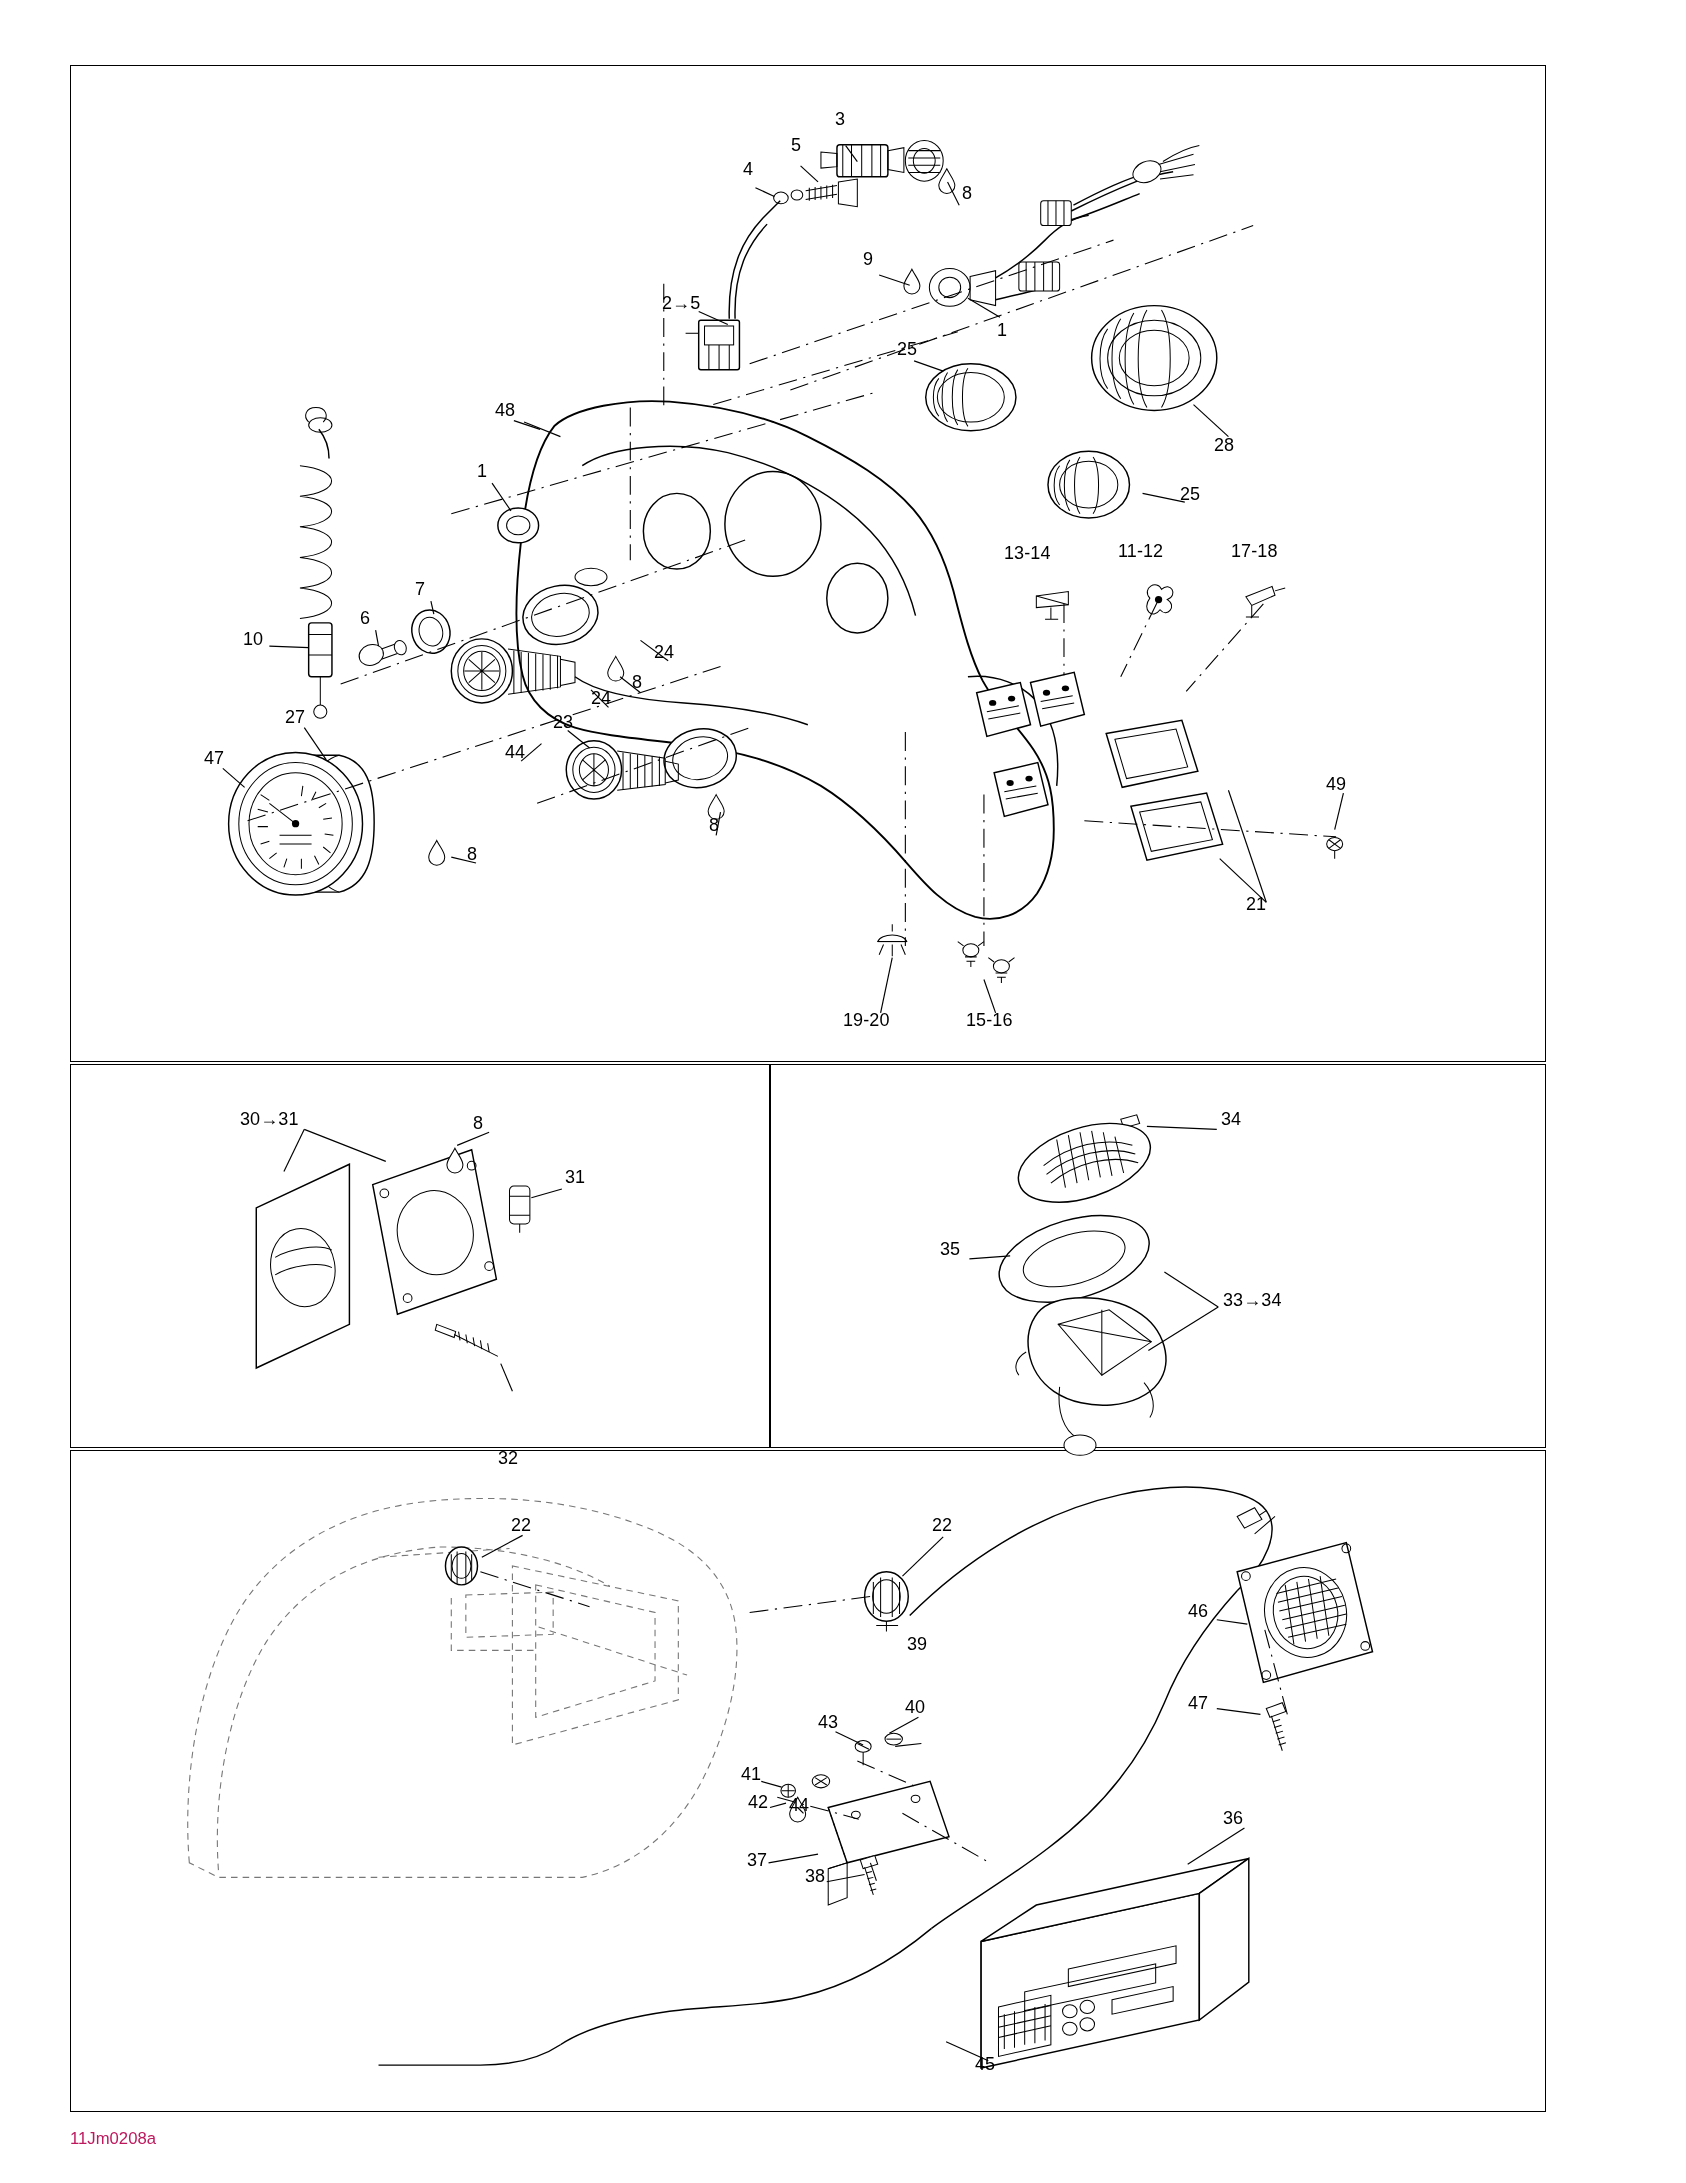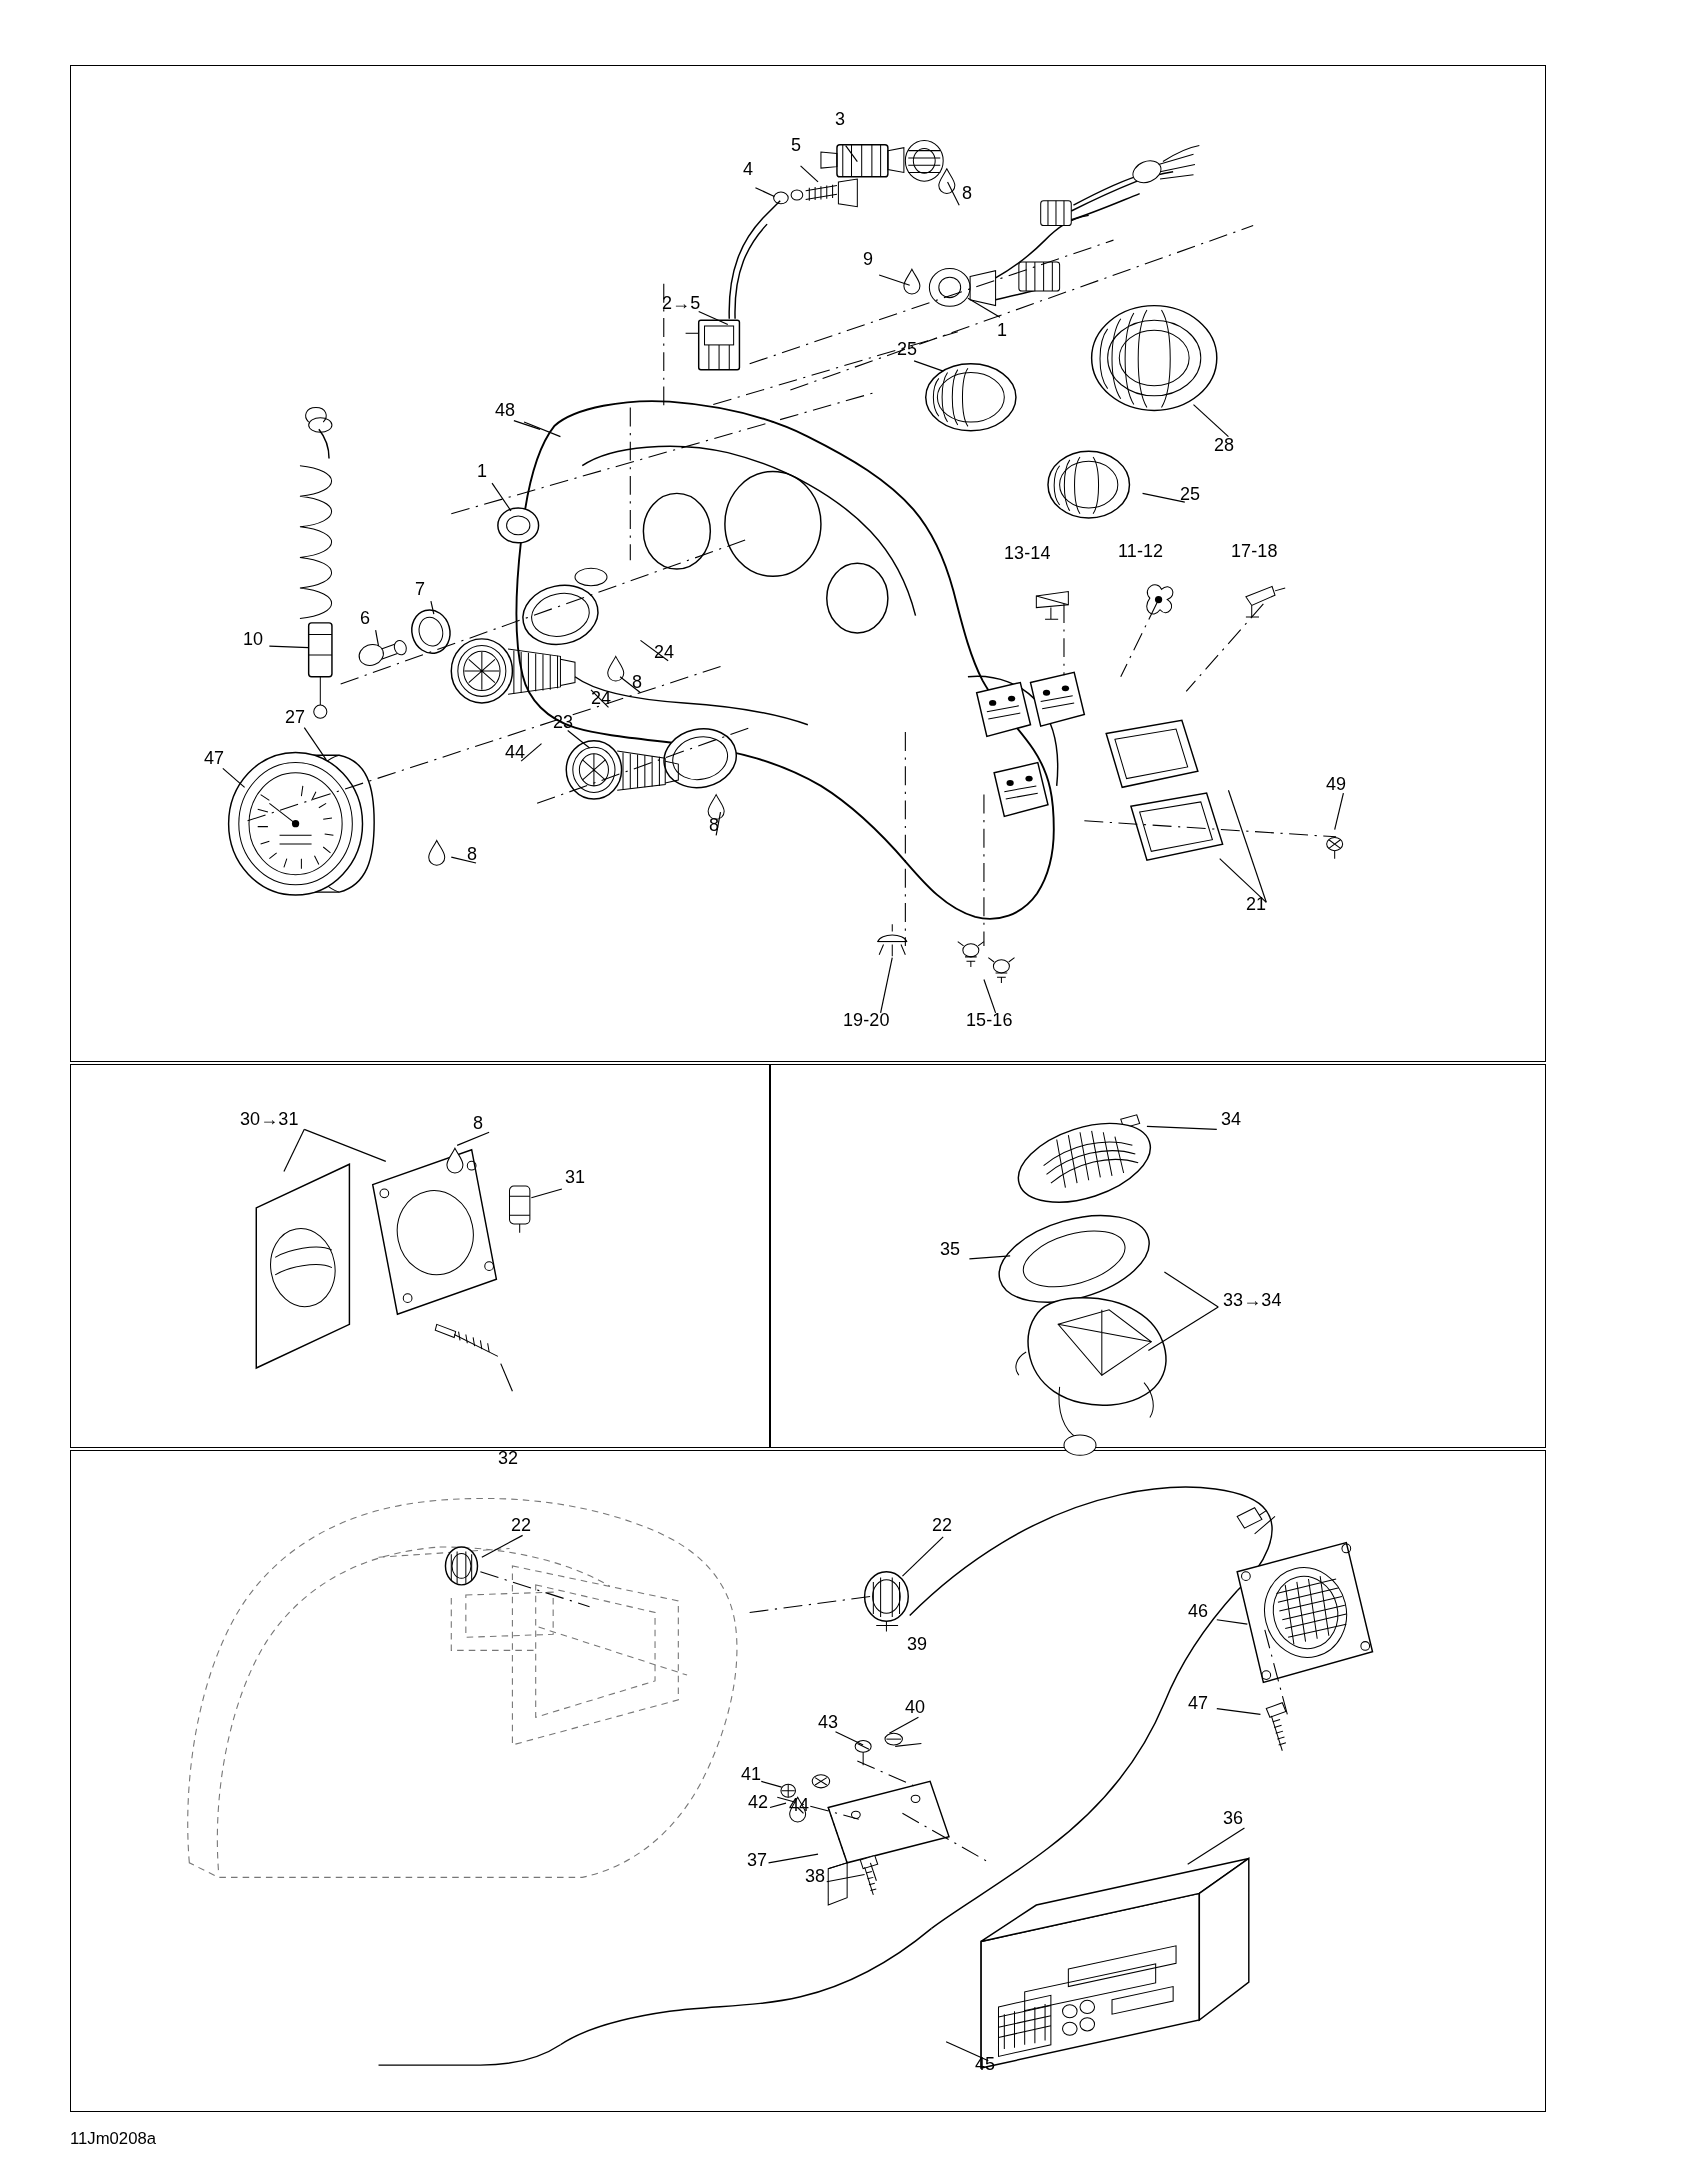--- a/index.html
+++ b/index.html
@@ -50,21 +50,21 @@
     pointer-events: none;
   }
 
   
   #footer-code {
     position: absolute;
     left: 70px;
     top: 2129px;
     font-size: 16.7px;
     font-family: "Liberation Sans", sans-serif;
-    color: #000000;
+    color: #be185d;
   }
 </style>
 </head>
 <body>
 
 <div id="sheet">
 
   <div class="panel" id="panel-top"></div>
   <div class="panel" id="panel-mid-l"></div>
   <div class="panel" id="panel-mid-r"></div>

